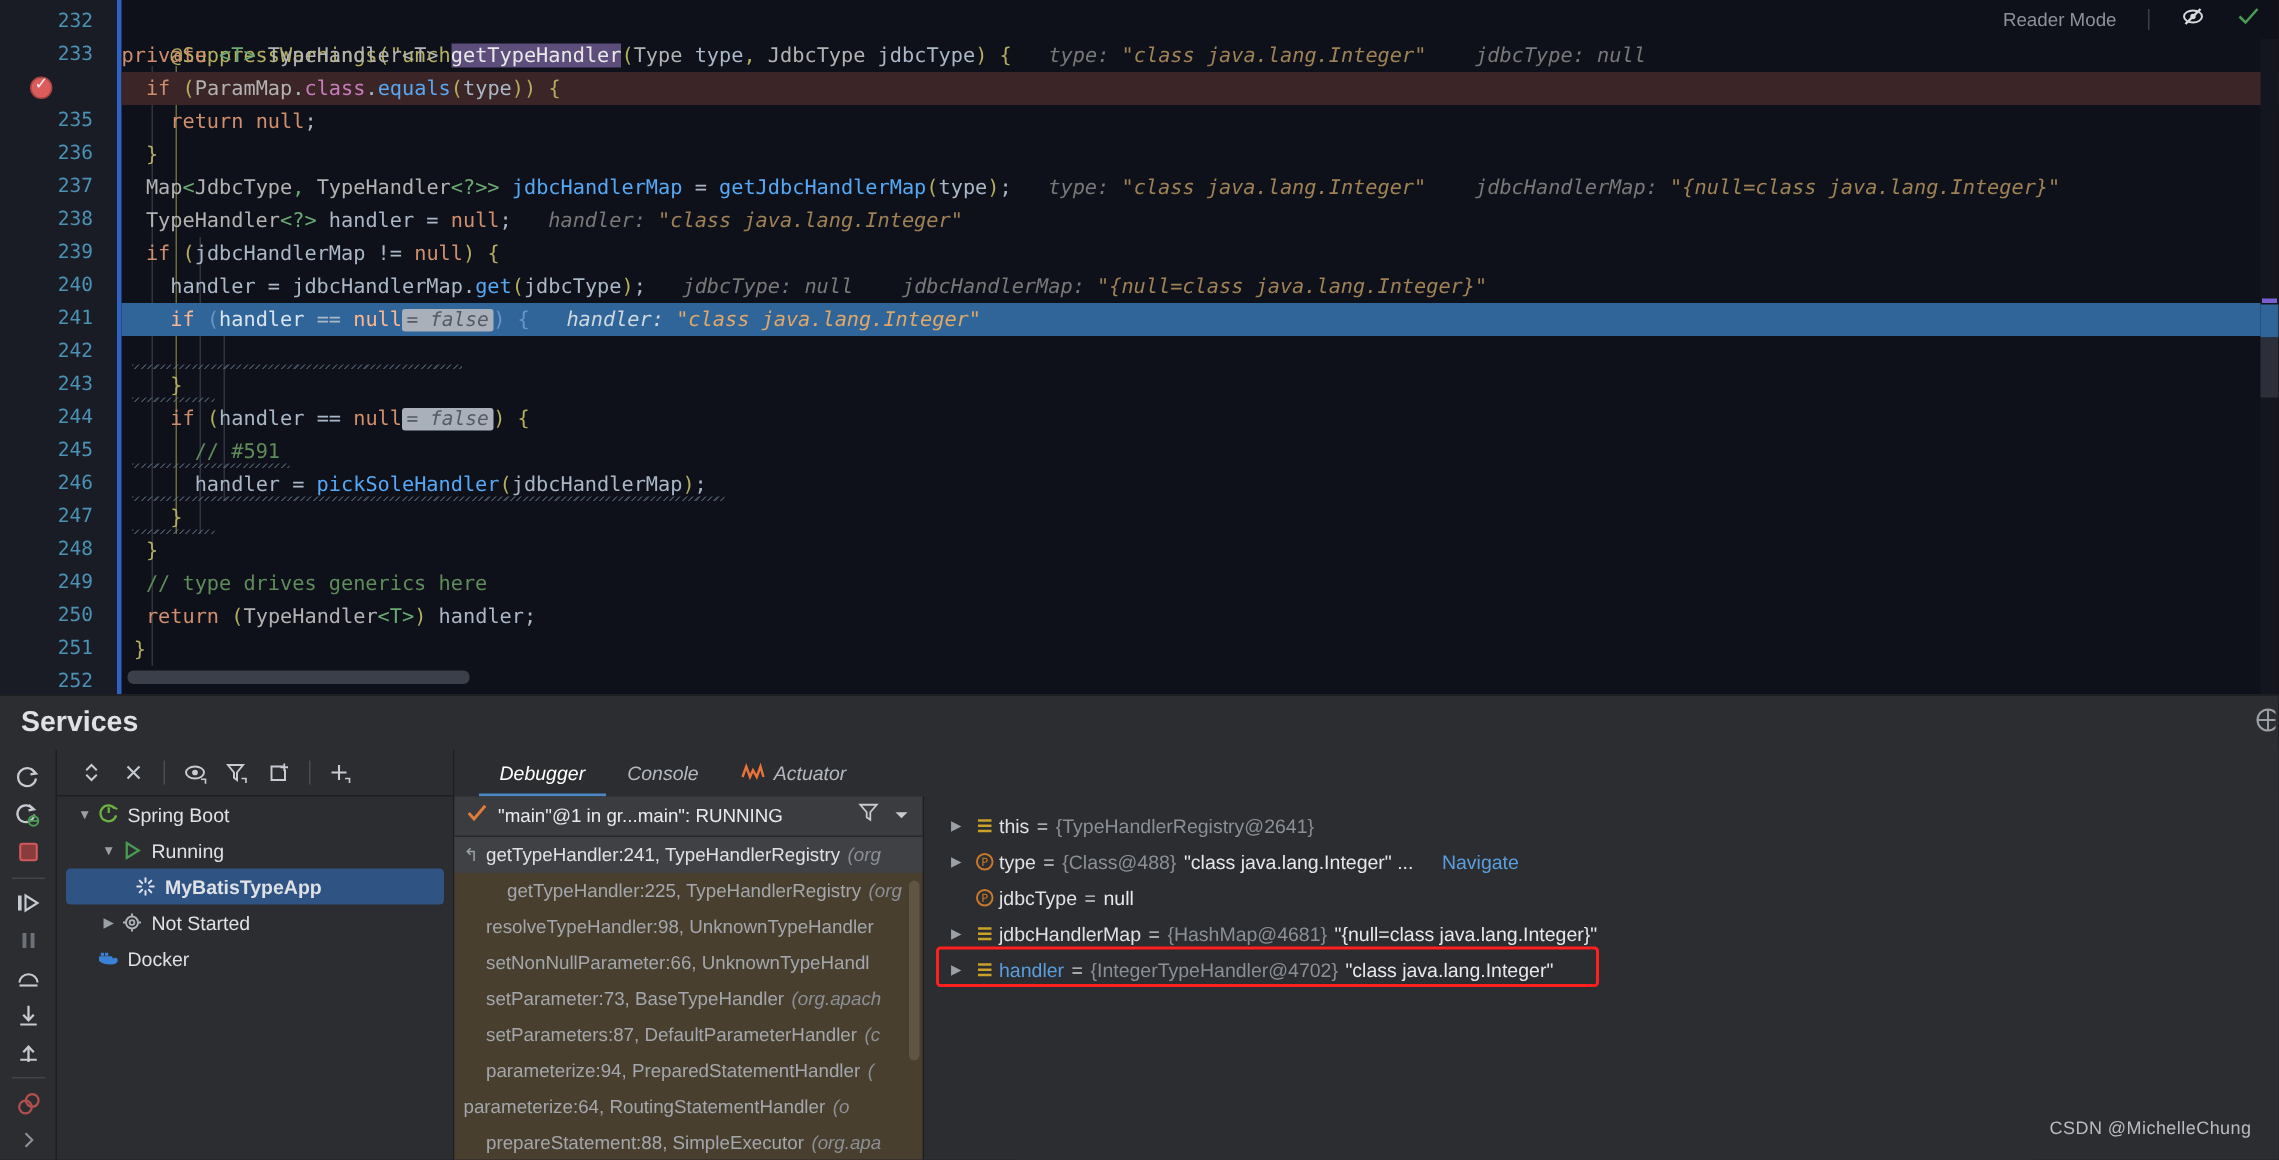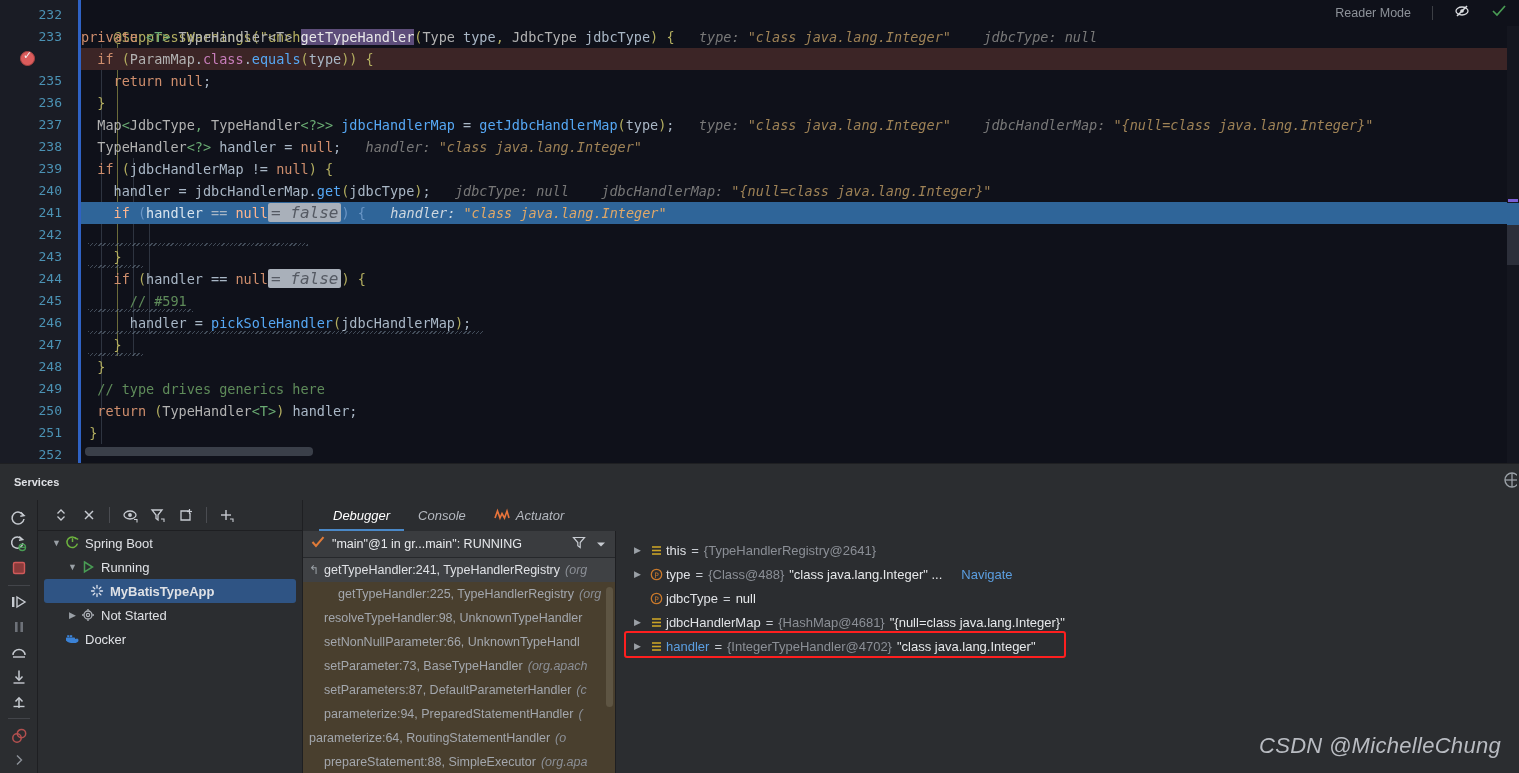--- a/index.html
+++ b/index.html
@@ -51,21 +51,21 @@
   .var { color:#a9b7c6; }
   .cmt { color:#5f8c5a; }
   .ann { color:#b3ae60; }
   .br  { color:#b3ae60; }
   .hint{ color:#787878; font-style:italic; }
   .hintv{ color:#9e8256; font-style:italic; }
   .hintn{ color:#787878; font-style:italic; }
   .sel-word { background:#5d4d7a; color:#e8e8e8; }
   .inlay-false {
     background:#a9b0ba; color:#555a63; border-radius:2px;
-    padding:0 3px; font-size:16px; font-style:italic;
+    padding:0 3px; font-size:13px; font-style:italic;
   }
   .hl-exec .hint, .hl-exec .hintn { color:#cfd8e0; }
   .hl-exec .hintv { color:#e0a868; }
   .hl-exec .kw { color:#ffb68f; }
   .hl-exec .var { color:#d8e4ee; }
   .hl-exec .br { color:#6a96c6; }
   .squig {
     position:absolute; height:3px;
     background:repeating-linear-gradient(135deg,#6a7a8a 0 1px,transparent 1px 3px);
     opacity:.55;
@@ -89,21 +89,21 @@
   }
   #right-marker-exec { position:absolute; right:0; top:203px; width:12px; height:22px; background:#2f6599; }
   #right-marker-purple { position:absolute; right:1px; top:199px; width:10px; height:3px; background:#7a5fd3; }
   #right-marker-dark { position:absolute; right:0; top:225px; width:12px; height:40px; background:#2c2f3a; }
   
   #services-header {
     position:absolute; left:0; top:463px; width:1519px; height:37px;
     background:#2b2d30; border-top:1px solid #1e1f22;
     display:flex; align-items:center;
   }
-  #services-title { color:#dfe1e5; font-size:11px; font-weight:bold; margin-left:14px; }
+  #services-title { color:#dfe1e5; font-size:19px; font-weight:bold; margin-left:14px; }
   #services-header-right { margin-left:auto; margin-right:2px; }
   
   #lower { position:absolute; left:0; top:500px; width:1519px; height:273px; background:#2b2d30; }
   #run-toolbar {
     position:absolute; left:0; top:0; width:38px; height:273px;
     background:#2b2d30; border-right:1px solid #1e1f22;
     display:flex; flex-direction:column; align-items:center; padding-top:6px;
   }
   .tool-btn { width:30px; height:29px; display:flex; align-items:center; justify-content:center; cursor:pointer; }
   .tool-sep { width:22px; height:1px; background:#43454a; margin:4px 0; }
@@ -154,21 +154,21 @@
   .var-eq { color:#c8ccd2; margin:0 5px; }
   .var-ref { color:#8b8f96; }
   .var-val { color:#e6e8ea; }
   .navigate-link { color:#5b9ee0; cursor:pointer; margin-left:19px; }
   #handler-highlight {
     position:absolute; left:624px; top:631px; width:442px; height:27px;
     border:2px solid #ff1f1f; border-radius:3px; pointer-events:none;
   }
   #watermark {
     position:absolute; right:18px; bottom:14px;
-    color:#b9bcc2; font-size:22px; letter-spacing:.3px;font-style:italic;
+    color:#b9bcc2; font-size:12px; letter-spacing:.3px;
   }
 </style>
 </head>
 <body>
 
 <div id="editor-area">
 
   <div id="gutter"></div>
   <div id="gutter-strip"></div>
 

